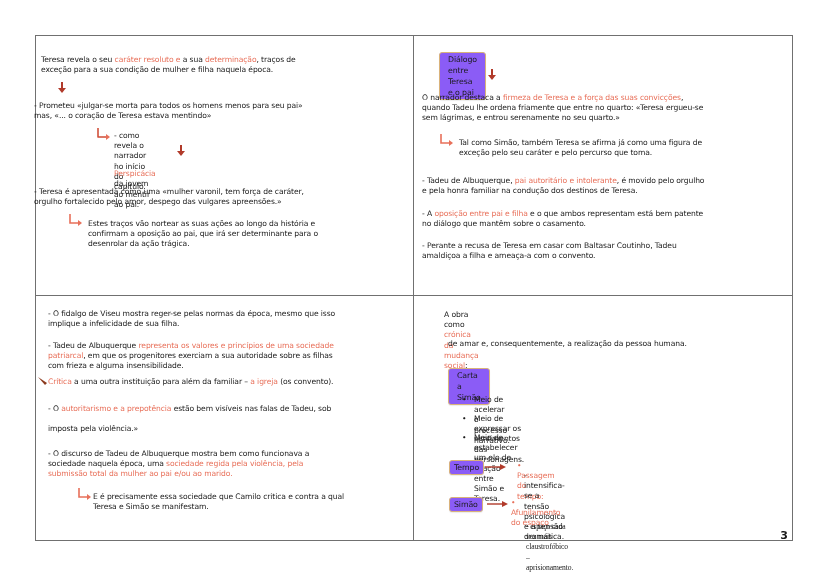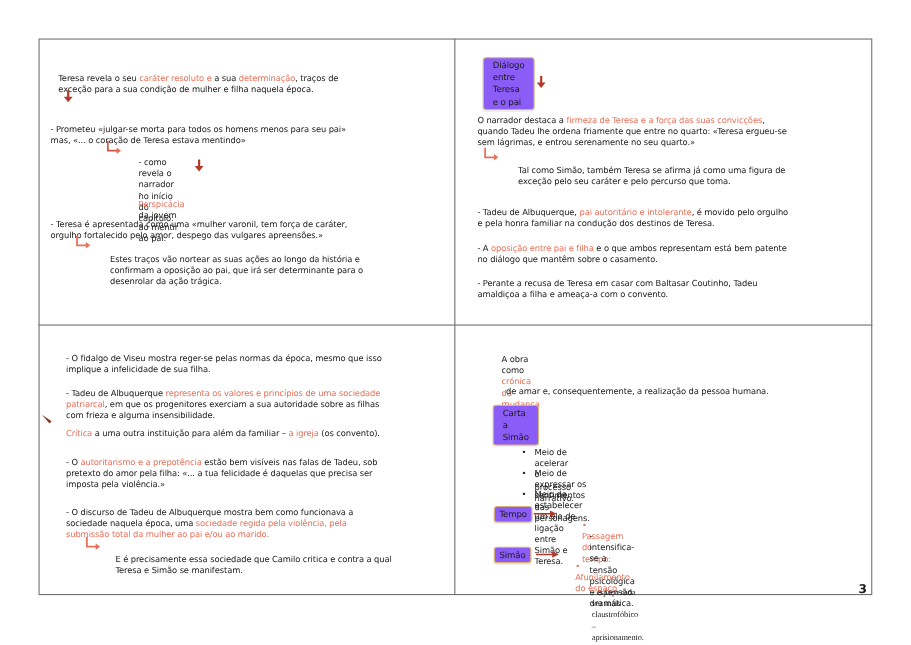--- a/index.html
+++ b/index.html
@@ -3,21 +3,21 @@
 <meta charset="utf-8">
 <style>
   html, body { margin: 0; padding: 0; background: #ffffff; }
   body { width: 828px; height: 586px; position: relative; overflow: hidden;
          font-family: "DejaVu Sans", sans-serif; color: #1a1a1a; }
   .frame { position: absolute; left: 35px; top: 35px; width: 758px; height: 506px;
            border: 1.5px solid #707070; box-sizing: border-box; }
   .vdiv { position: absolute; left: 413px; top: 35px; width: 1px; height: 506px; background: #707070; }
   .hdiv { position: absolute; left: 35px; top: 295px; width: 758px; height: 1px; background: #707070; }
   .cell { position: absolute; font-size: 7.6px; line-height: 10.2px; letter-spacing: -0.1px; }
-  .p { position: absolute; margin: 12px; }
+  .p { position: absolute; margin: 0; }
   .hl { color: #e8705a; }
   .dn-arrow { position: absolute; width: 8px; height: 12px; }
   .dn-arrow::before { content: ""; position: absolute; left: 3px; top: 0; width: 1.6px; height: 8px; background: #b13a2a; }
   .dn-arrow::after { content: ""; position: absolute; left: 0; top: 6px; width: 0; height: 0;
       border-left: 4px solid transparent; border-right: 4px solid transparent; border-top: 5px solid #b13a2a; }
   .l-arrow { position: absolute; width: 14px; height: 12px; }
   .l-arrow svg { width: 14px; height: 12px; display: block; }
   .tag { position: absolute; background: #8b5cf6; border: 1px solid #d9b27a; border-radius: 3px;
          padding: 1px 8px; font-size: 7.8px; line-height: 11px; box-shadow: 0 1px 1px rgba(0,0,0,0.08); }
   .r-arrow { position: absolute; width: 22px; height: 8px; }
@@ -118,21 +118,21 @@
   <div class="pen" style="left:38px;top:377px;">
     <svg viewBox="0 0 9 8" width="9" height="8">
         <path d="M0 0 L9 6 L7 8 Z" fill="#8b3a1e"></path>
       </svg>
   </div>
   <p class="p" style="left:48px;top:377px;width:360px;">
     <span class="hl">Crítica</span><span> a uma outra instituição para além da familiar – </span><span class="hl">a igreja</span><span> (os convento).</span>
   </p>
   <p class="p" style="left:48px;top:404px;width:360px;">
     <span>- O </span><span class="hl">autoritarismo e a prepotência</span><span> estão bem visíveis nas falas de Tadeu, sob</span><br>
-    <span>pretexto do amor pela filha: «... a tua felicidade é daquelas que precisa ser</span><br>
+    <br>
     <span>imposta pela violência.»</span>
   </p>
   <p class="p" style="left:48px;top:449px;width:360px;text-align:justify;">
     <span>- O discurso de Tadeu de Albuquerque mostra bem como funcionava a</span><br>
     <span>sociedade naquela época, uma </span><span class="hl">sociedade regida pela violência, pela</span><br>
     <span class="hl">submissão total da mulher ao pai e/ou ao marido.</span>
   </p>
   <div class="l-arrow" style="left:78px;top:488px;">
     <svg viewBox="0 0 14 12">
         <path d="M1 0 V9 H10" stroke="#e8705a" stroke-width="1.6" fill="none"></path>

